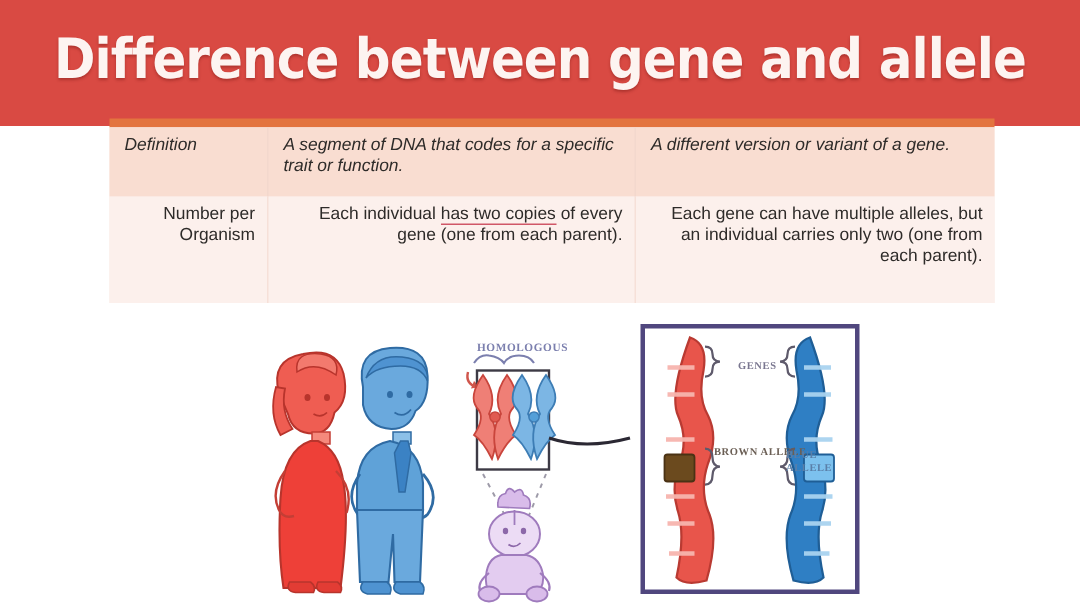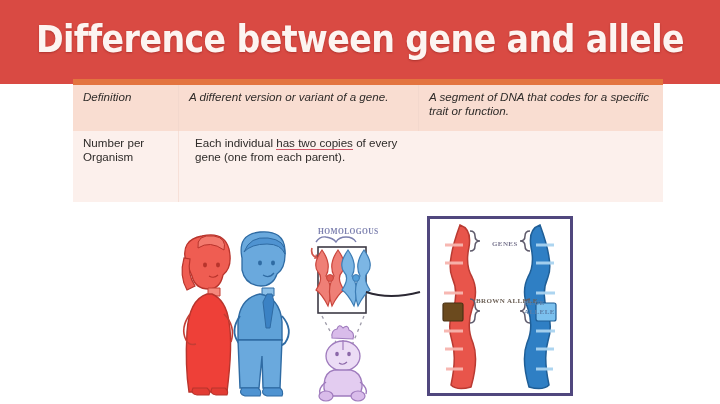--- a/index.html
+++ b/index.html
@@ -15,21 +15,21 @@
           letter-spacing:-0.6px;
           text-shadow:0 1px 2px rgba(120,25,20,.45);}
   .banner-strip{position:absolute;left:73px;top:79px;width:590px;height:6px;
           background:#e3743f;}
 
   
   .table{position:absolute;left:73px;top:85px;width:590px;height:117px;
          background:#fbe9e2;}
   .trow{display:flex;width:100%;box-sizing:border-box;}
   .trow.r1{background:#f9ddd1;height:46px;font-style:italic;}
-  .trow.r2{background:#fcf0ec;height:71px;}
+  .trow.r2{background:#fcf0ec;height:71px;text-align:right;}
   .tcell{box-sizing:border-box;padding:5px 8px 4px 10px;
          font-size:11.6px;line-height:14.2px;color:#2e2b29;}
   .c1{width:105px;}
   .c2{width:245px;border-left:1px solid #f3d8cd;}
   .c3{width:240px;border-left:1px solid #f3d8cd;}
   .trow.r2 .c2,.trow.r2 .c3{border-left:1px solid #f6e0d8;padding-left:16px;}
   .u-red{border-bottom:1.6px solid #d05767;padding-bottom:0px;}
 
   
   .art{position:absolute;left:0;top:202px;width:720px;height:202px;}
@@ -53,27 +53,28 @@
 
 <div class="banner">
   <div class="banner-title">Difference between gene and allele</div>
 </div>
 <div class="banner-strip"></div>
 
 <div class="table">
 
   <div class="trow r1">
     <div class="tcell c1">Definition</div>
+    <div class="tcell c2">A segment of DNA that codes for a specific trait or function.</div>
     <div class="tcell c3">A different version or variant of a gene.</div>
-    <div class="tcell c2">A segment of DNA that codes for a specific trait or function.</div>
   </div>
 
   <div class="trow r2">
     <div class="tcell c1">Number per Organism</div>
     <div class="tcell c2"><span>Each individual </span><span class="u-red">has two copies</span><span> of every gene (one from each parent).</span></div>
+    <div class="tcell c3">Each gene can have multiple alleles, but an individual carries only two (one from each parent).</div>
   </div>
 
 </div>
 
 <div class="art">
 
   <div class="people">
     <svg width="130" height="178" viewBox="0 0 130 178">
 
       <g>

